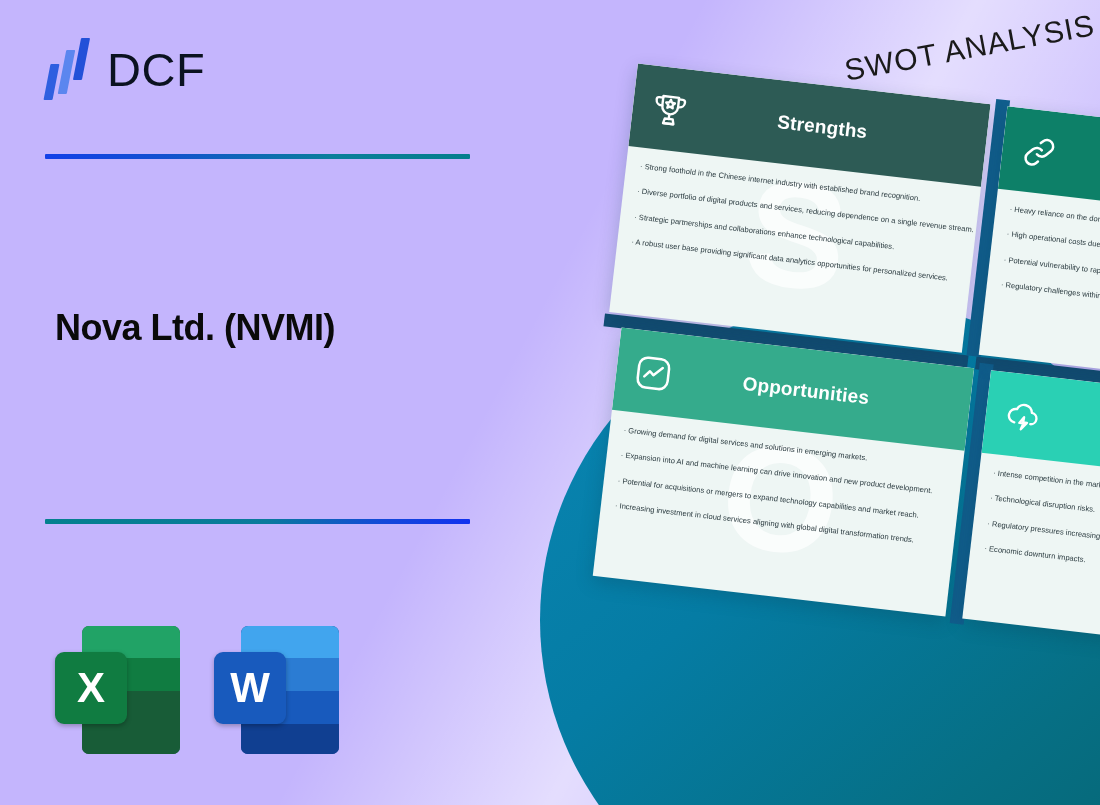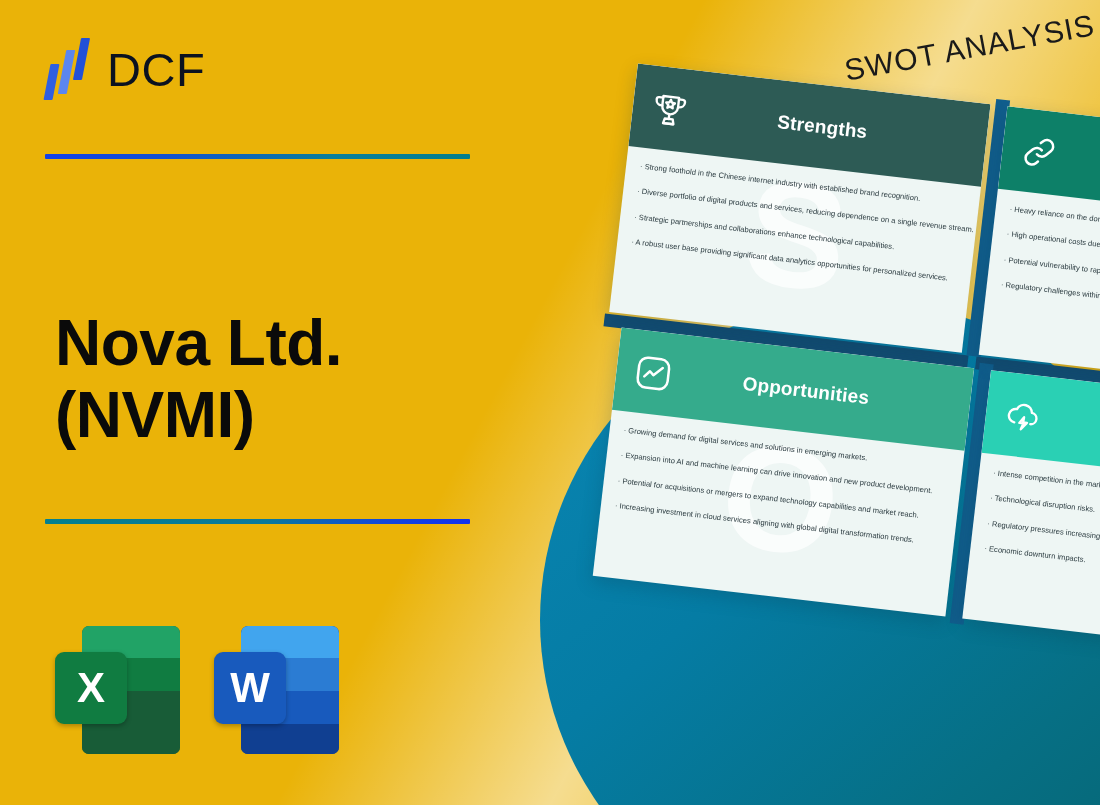--- a/index.html
+++ b/index.html
@@ -4,21 +4,21 @@
 <style>
   * { margin:0; padding:0; box-sizing:border-box; }
   html,body { width:1100px; height:805px; overflow:hidden; }
   body {
     background:#e3eef7;
     font-family:"Liberation Sans", sans-serif;
     position:relative;
   }
 
   
-  #page { position:absolute; inset:0; overflow:hidden; background:#eab308; }
+  #page { position:absolute; inset:0; overflow:hidden; background:#c4b5fd; }
 
   
   .bg-wash{
     position:absolute; inset:0;
     background:linear-gradient(118deg, rgba(255,255,255,0) 46%, rgba(255,255,255,.55) 64%, rgba(255,255,255,0) 86%);
     pointer-events:none;
   }
 
   
   .logo-wrap{
@@ -40,21 +40,21 @@
   }
 
   .rule{
     position:absolute; left:45px; width:425px; height:5px; border-radius:1px;
   }
   .rule-top{ top:154px; background:linear-gradient(90deg,#1340e8 0%,#1351d0 28%,#0a7f9a 68%,#047e8c 100%); }
   .rule-bottom{ top:519px; background:linear-gradient(90deg,#04808e 0%,#0a7a9c 52%,#1348da 80%,#1232ef 100%); }
 
   .page-title{
     position:absolute; left:55px; top:308px; width:470px;
-    font-size:64px; font-weight:700; color:#0a0a0a;
+    font-size:36px; font-weight:700; color:#0a0a0a;
     letter-spacing:-.5px; line-height:1.12;
   }
 
   
   .office-row{ position:absolute; left:55px; top:620px; display:flex; gap:34px; }
   .office-ico{ position:relative; width:125px; height:135px; }
 
   .oi-page{ position:absolute; right:0; top:6px; width:98px; height:128px; border-radius:7px; overflow:hidden; }
   .oi-page span{ position:absolute; left:0; width:100%; display:block; }
   

